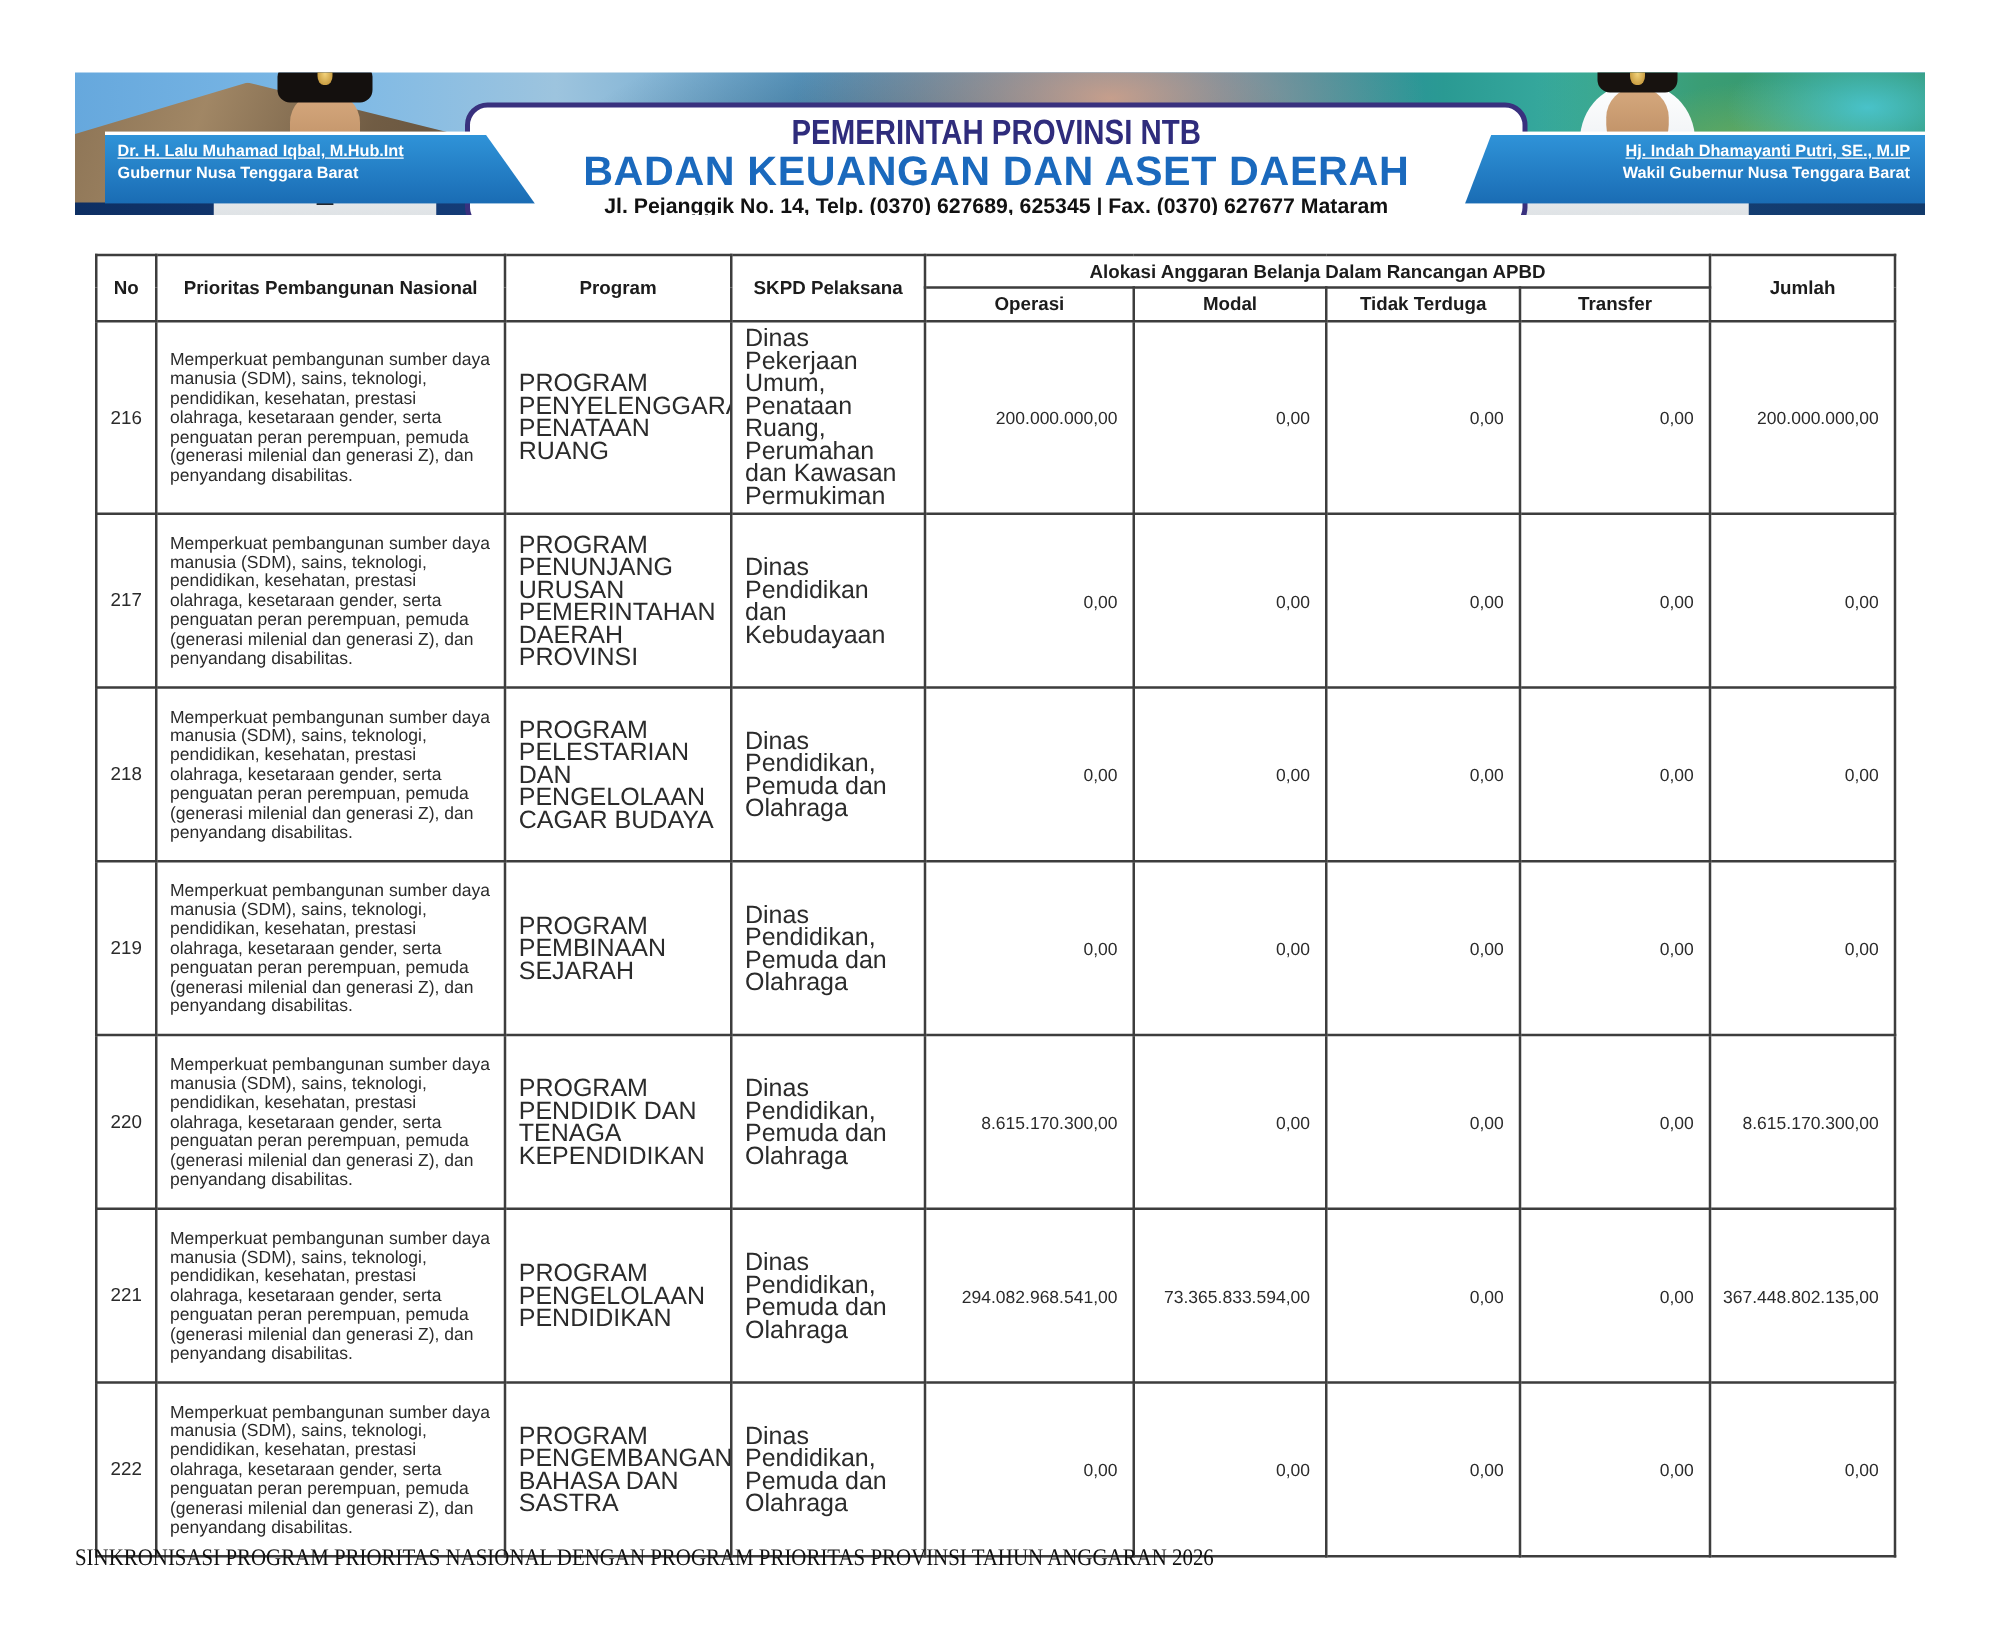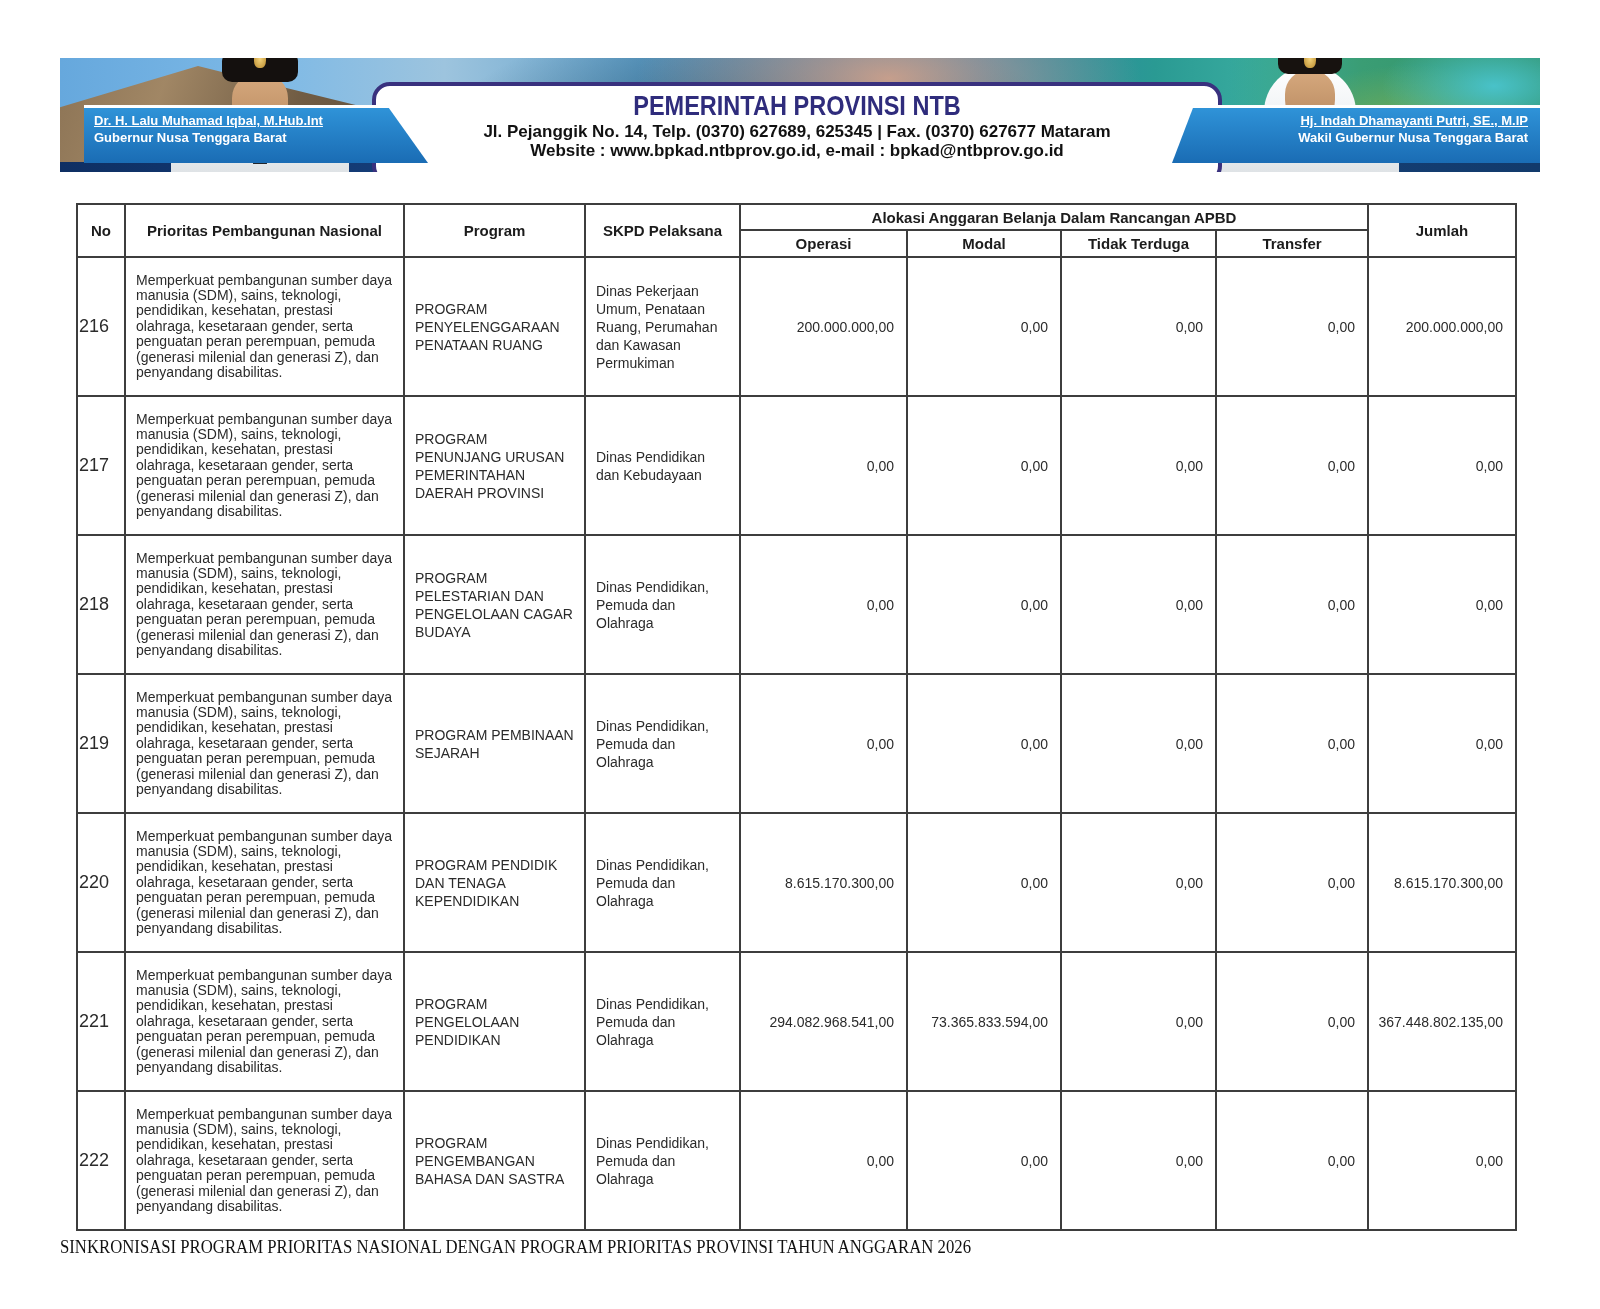--- a/index.html
+++ b/index.html
@@ -105,23 +105,23 @@
   table.apbd th, table.apbd td{
     border:2px solid #3d3d3d;overflow:hidden;
   }
   table.apbd th{
     font-size:15px;font-weight:bold;text-align:center;vertical-align:middle;
     color:#1c1c1c;padding:2px 4px;
   }
   tr.group-row{height:26px;padding-left:44px;}
   tr.sub-row{height:27px;}
   tbody tr{height:139px;}
-  td.c-no{text-align:left;vertical-align:middle;font-size:18px;}
+  td.c-no{text-align:center;vertical-align:middle;font-size:15px;}
   td.c-priority{vertical-align:middle;padding:4px 10px;font-size:14px;line-height:15.4px;}
-  td.c-text{vertical-align:middle;padding:4px 10px;font-size:14px;line-height:18px;margin-left:40px;}
+  td.c-text{vertical-align:middle;padding:4px 10px;font-size:20px;line-height:18px;margin-left:40px;}
   td.c-num{vertical-align:middle;text-align:right;padding:4px 12px 4px 4px;font-size:14px;border-radius:27px;}
   
   .footer-note{
     position:absolute;left:60px;top:1236px;
     font-family:"Liberation Serif", serif;font-size:19px;color:#111111;
     transform:scaleX(.88);transform-origin:left center;white-space:nowrap;
   }
 </style>
 </head>
 <body>
@@ -142,20 +142,21 @@
   <div class="official wagub-figure">
     <div class="hijab"></div>
     <div class="peci"></div>
     <div class="emblem"></div>
     <div class="face"></div>
     <div class="body"></div>
   </div>
 
   <div class="center-box">
     <div><span class="agency1">PEMERINTAH PROVINSI NTB</span></div>
+    <div class="agency2">BADAN KEUANGAN DAN ASET DAERAH</div>
     <div class="addr">Jl. Pejanggik No. 14, Telp. (0370) 627689, 625345 | Fax. (0370) 627677 Mataram</div>
     <div class="contact">Website : www.bpkad.ntbprov.go.id, e-mail : bpkad@ntbprov.go.id</div>
   </div>
 
   <div class="caption caption-left">
     <div class="name">Dr. H. Lalu Muhamad Iqbal, M.Hub.Int</div>
     <div class="title">Gubernur Nusa Tenggara Barat</div>
   </div>
   <div class="caption caption-right">
     <div class="name">Hj. Indah Dhamayanti Putri, SE., M.IP</div>

